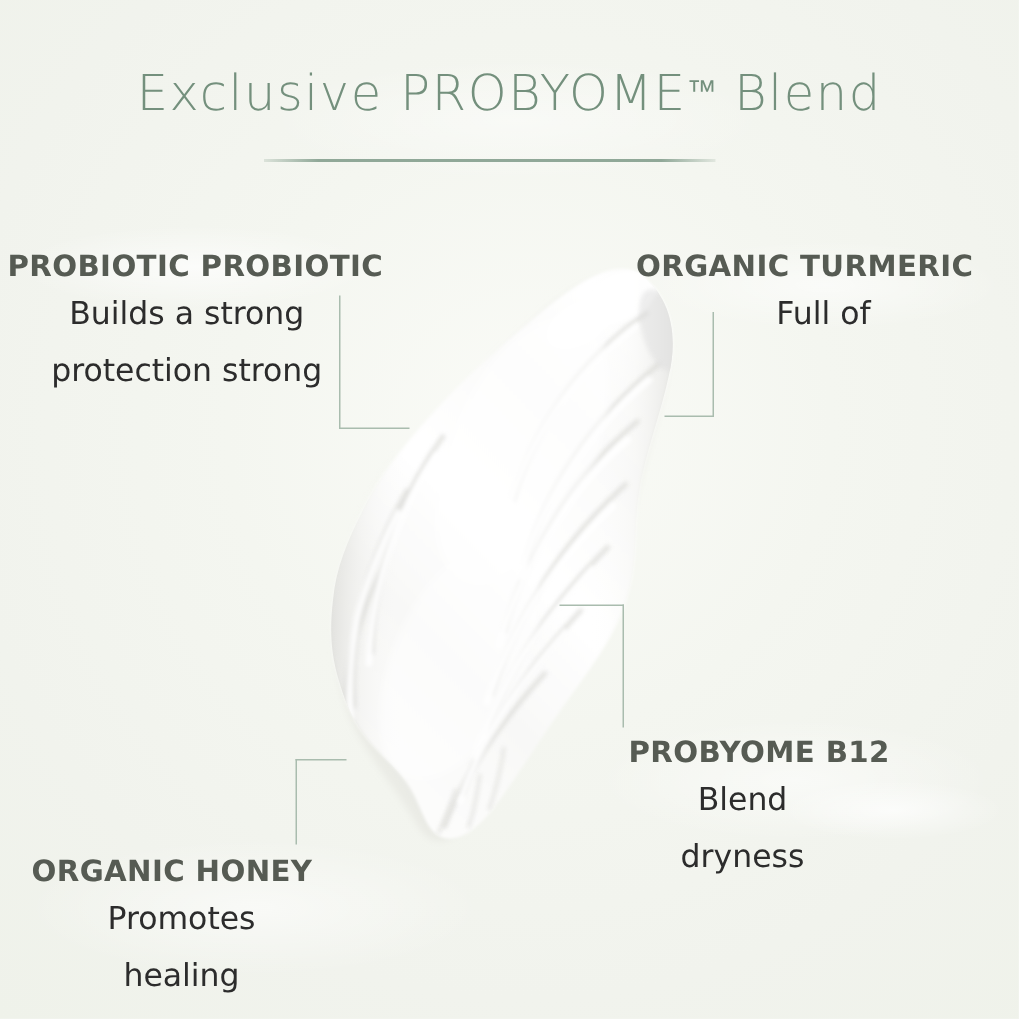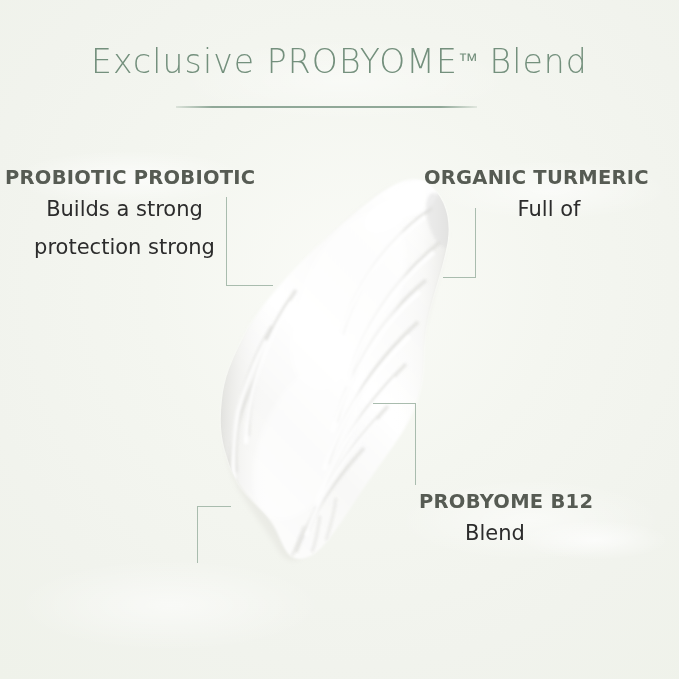--- a/index.html
+++ b/index.html
@@ -301,17 +301,25 @@
     <div class="label-head">ORGANIC TURMERIC</div>
     <div class="label-body">
       <div>Full of</div>
     </div>
   </div>
 
   <div class="label-block" id="lbl-vitamin">
     <div class="label-head">PROBYOME B12</div>
     <div class="label-body">
       <div>Blend</div>
+      <div>dryness</div>
     </div>
   </div>
 
+  <div class="label-block" id="lbl-honey">
+    <div class="label-head">ORGANIC HONEY</div>
+    <div class="label-body">
+      <div>Promotes</div>
+      <div>healing</div>
+    </div>
+  </div>
 
 </div>
 
 </body></html>

